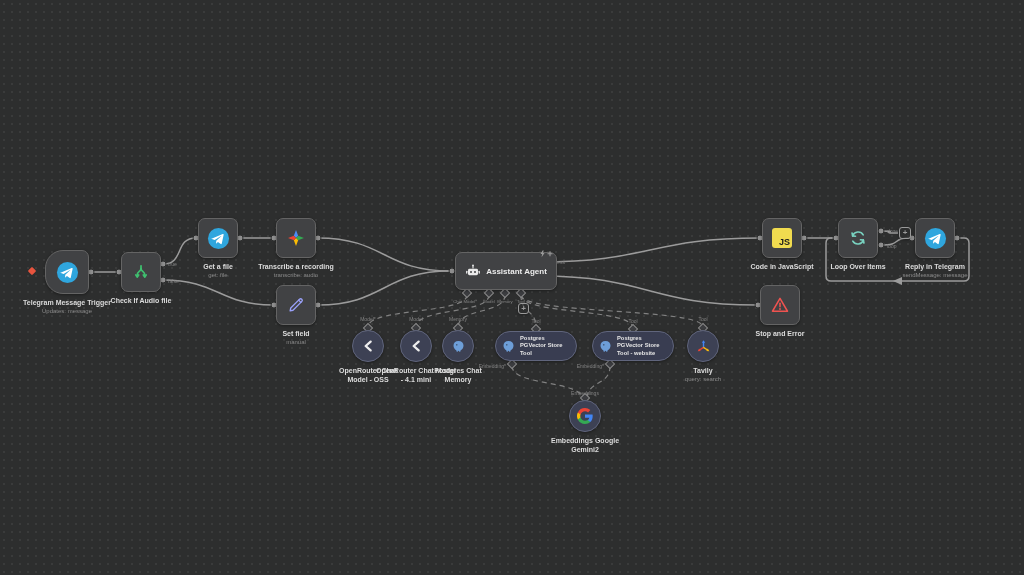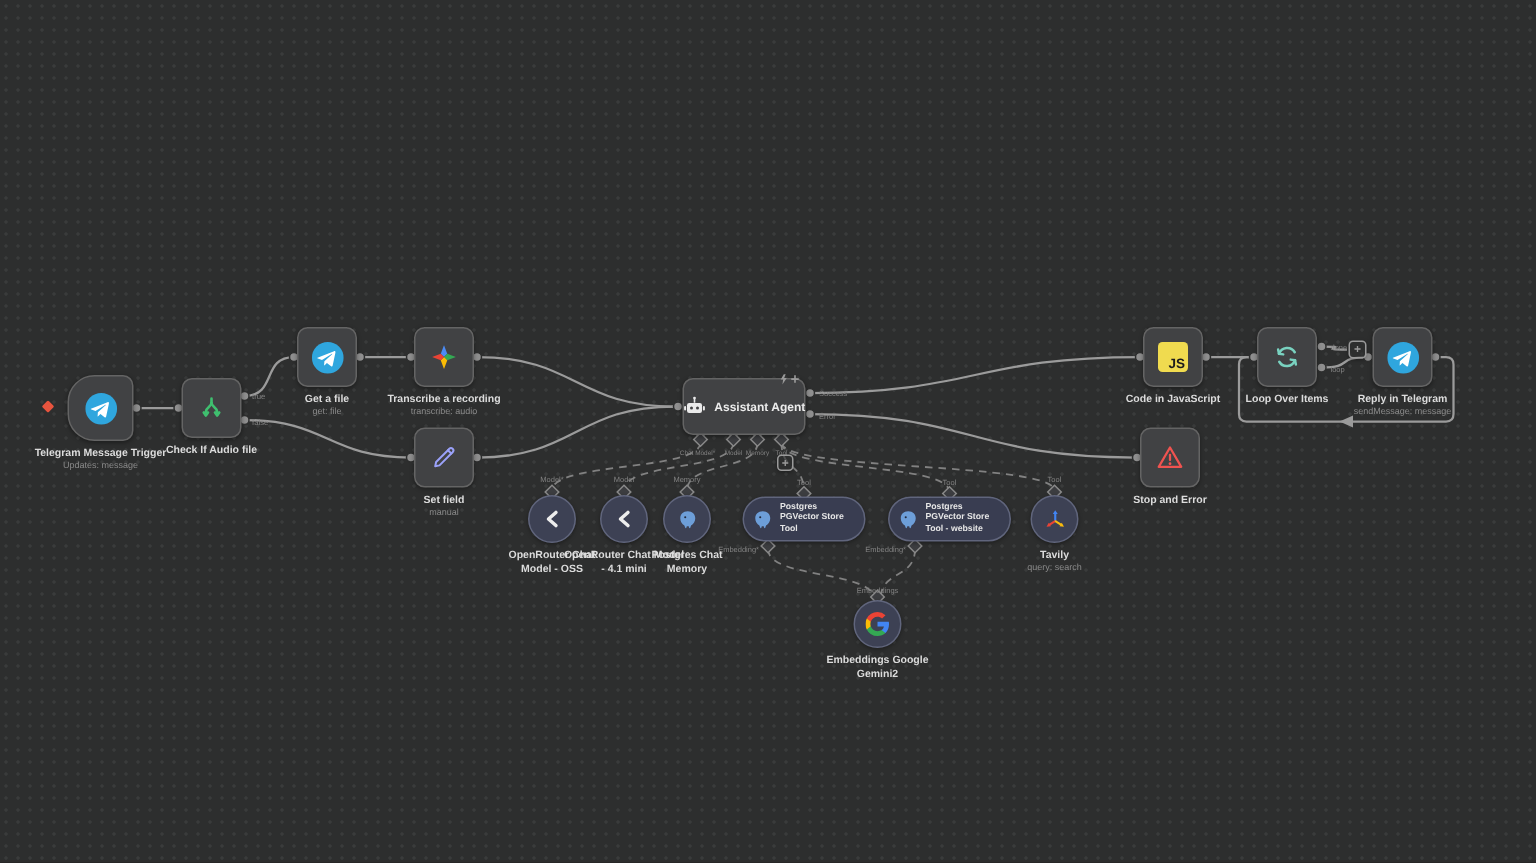--- a/index.html
+++ b/index.html
@@ -178,21 +178,21 @@
         <svg width="18" height="18" viewBox="0 0 24 24" fill="none" stroke="#9aa1f9" stroke-width="1.8" stroke-linecap="round" stroke-linejoin="round">
           <path d="M15.5 5.5l3 3L8 19l-3.8.8L5 16z"></path>
           <path d="M15.5 5.5l1.2-1.2a2.1 2.1 0 0 1 3 3L18.5 8.5"></path>
         </svg>
       </span>
     </div>
     <div class="node-label" style="left: 296px; top: 329px; width: 80px;">
       <div class="t">Set field</div>
       <div class="s">manual</div>
     </div>
-    <div class="node wide" style="left: 455px; top: 252px; width: 82px; height: 38px;">
+    <div class="node wide" style="left: 455px; top: 252px; width: 102px; height: 38px;">
       <span class="icon">
         <svg width="16" height="16" viewBox="0 0 24 24" fill="#eaeaea">
           <rect x="4.5" y="8.5" width="15" height="10" rx="2.2"></rect>
           <rect x="11.2" y="4.2" width="1.6" height="4"></rect>
           <circle cx="12" cy="3.6" r="1.4"></circle>
           <rect x="1.6" y="11.5" width="2" height="4.5" rx="1"></rect>
           <rect x="20.4" y="11.5" width="2" height="4.5" rx="1"></rect>
           <circle cx="9" cy="13.5" r="1.5" fill="#414244"></circle>
           <circle cx="15" cy="13.5" r="1.5" fill="#414244"></circle>
         </svg>

